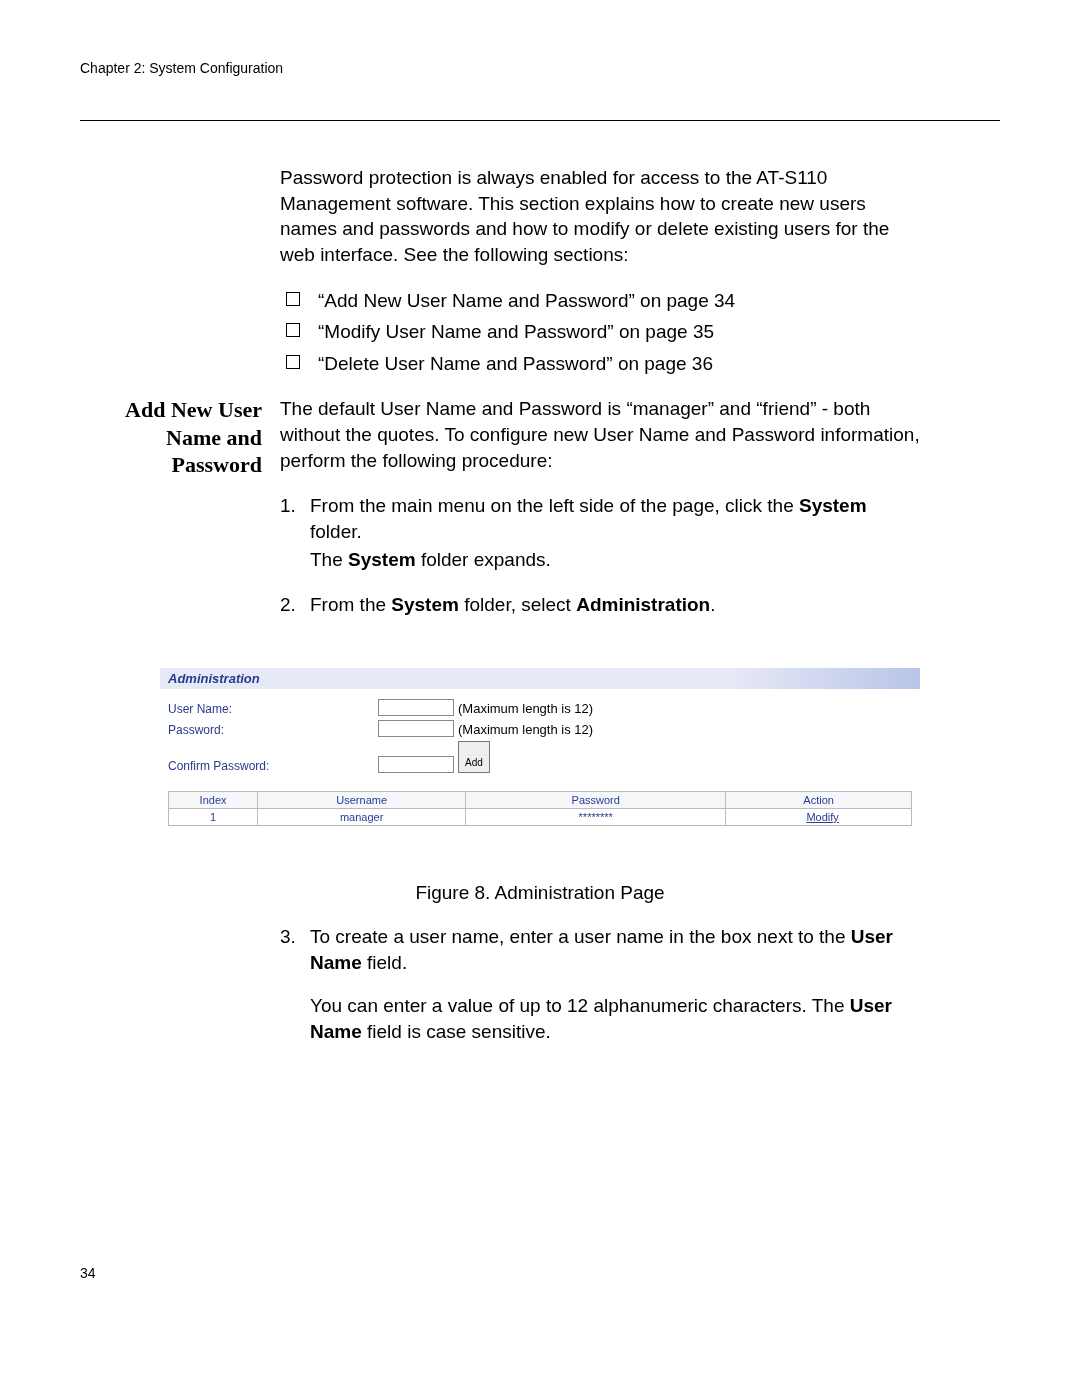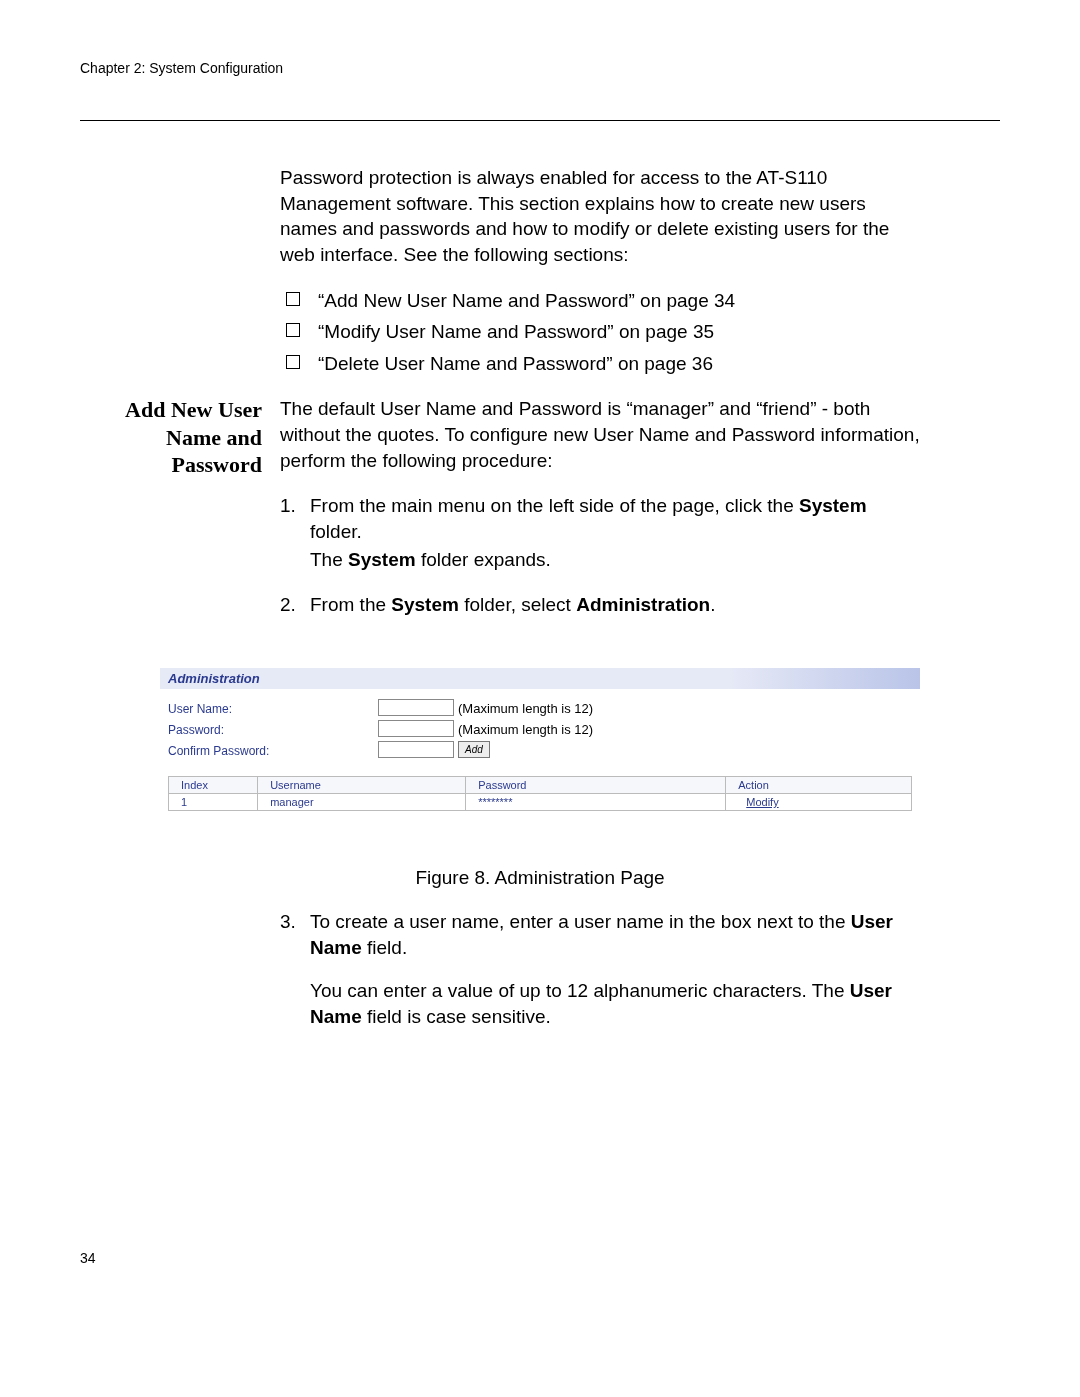--- a/index.html
+++ b/index.html
@@ -129,39 +129,38 @@
     font-size: 11px;
     padding: 0 2px;
   }
   .hint {
     font-size: 13px;
     margin-left: 4px;
     color: #000;
   }
   .add-btn {
     font-size: 10px;
-    padding: 0 6px;
+    padding: 15px 6px;
     height: 17px;
     border: 1px solid #777;
     background: #eee;
     cursor: pointer;
     margin-left: 4px;
-    font-style: italic;
   }
   .admin-table {
     width: 100%;
     border-collapse: collapse;
     margin-top: 18px;
     font-family: Arial, sans-serif;
     font-size: 11px;
   }
   .admin-table th, .admin-table td {
     border: 1px solid #bbb;
-    padding: 2px 12px;
-    text-align: left;
+    padding: 2px 4px;
+    text-align: center;
   }
   .admin-table th {
     background: #f6f7fb;
     color: #2a3a8f;
     font-weight: normal;
   }
   .admin-table td {
     color: #2a3a8f;
   }
   .admin-table td.action a {

